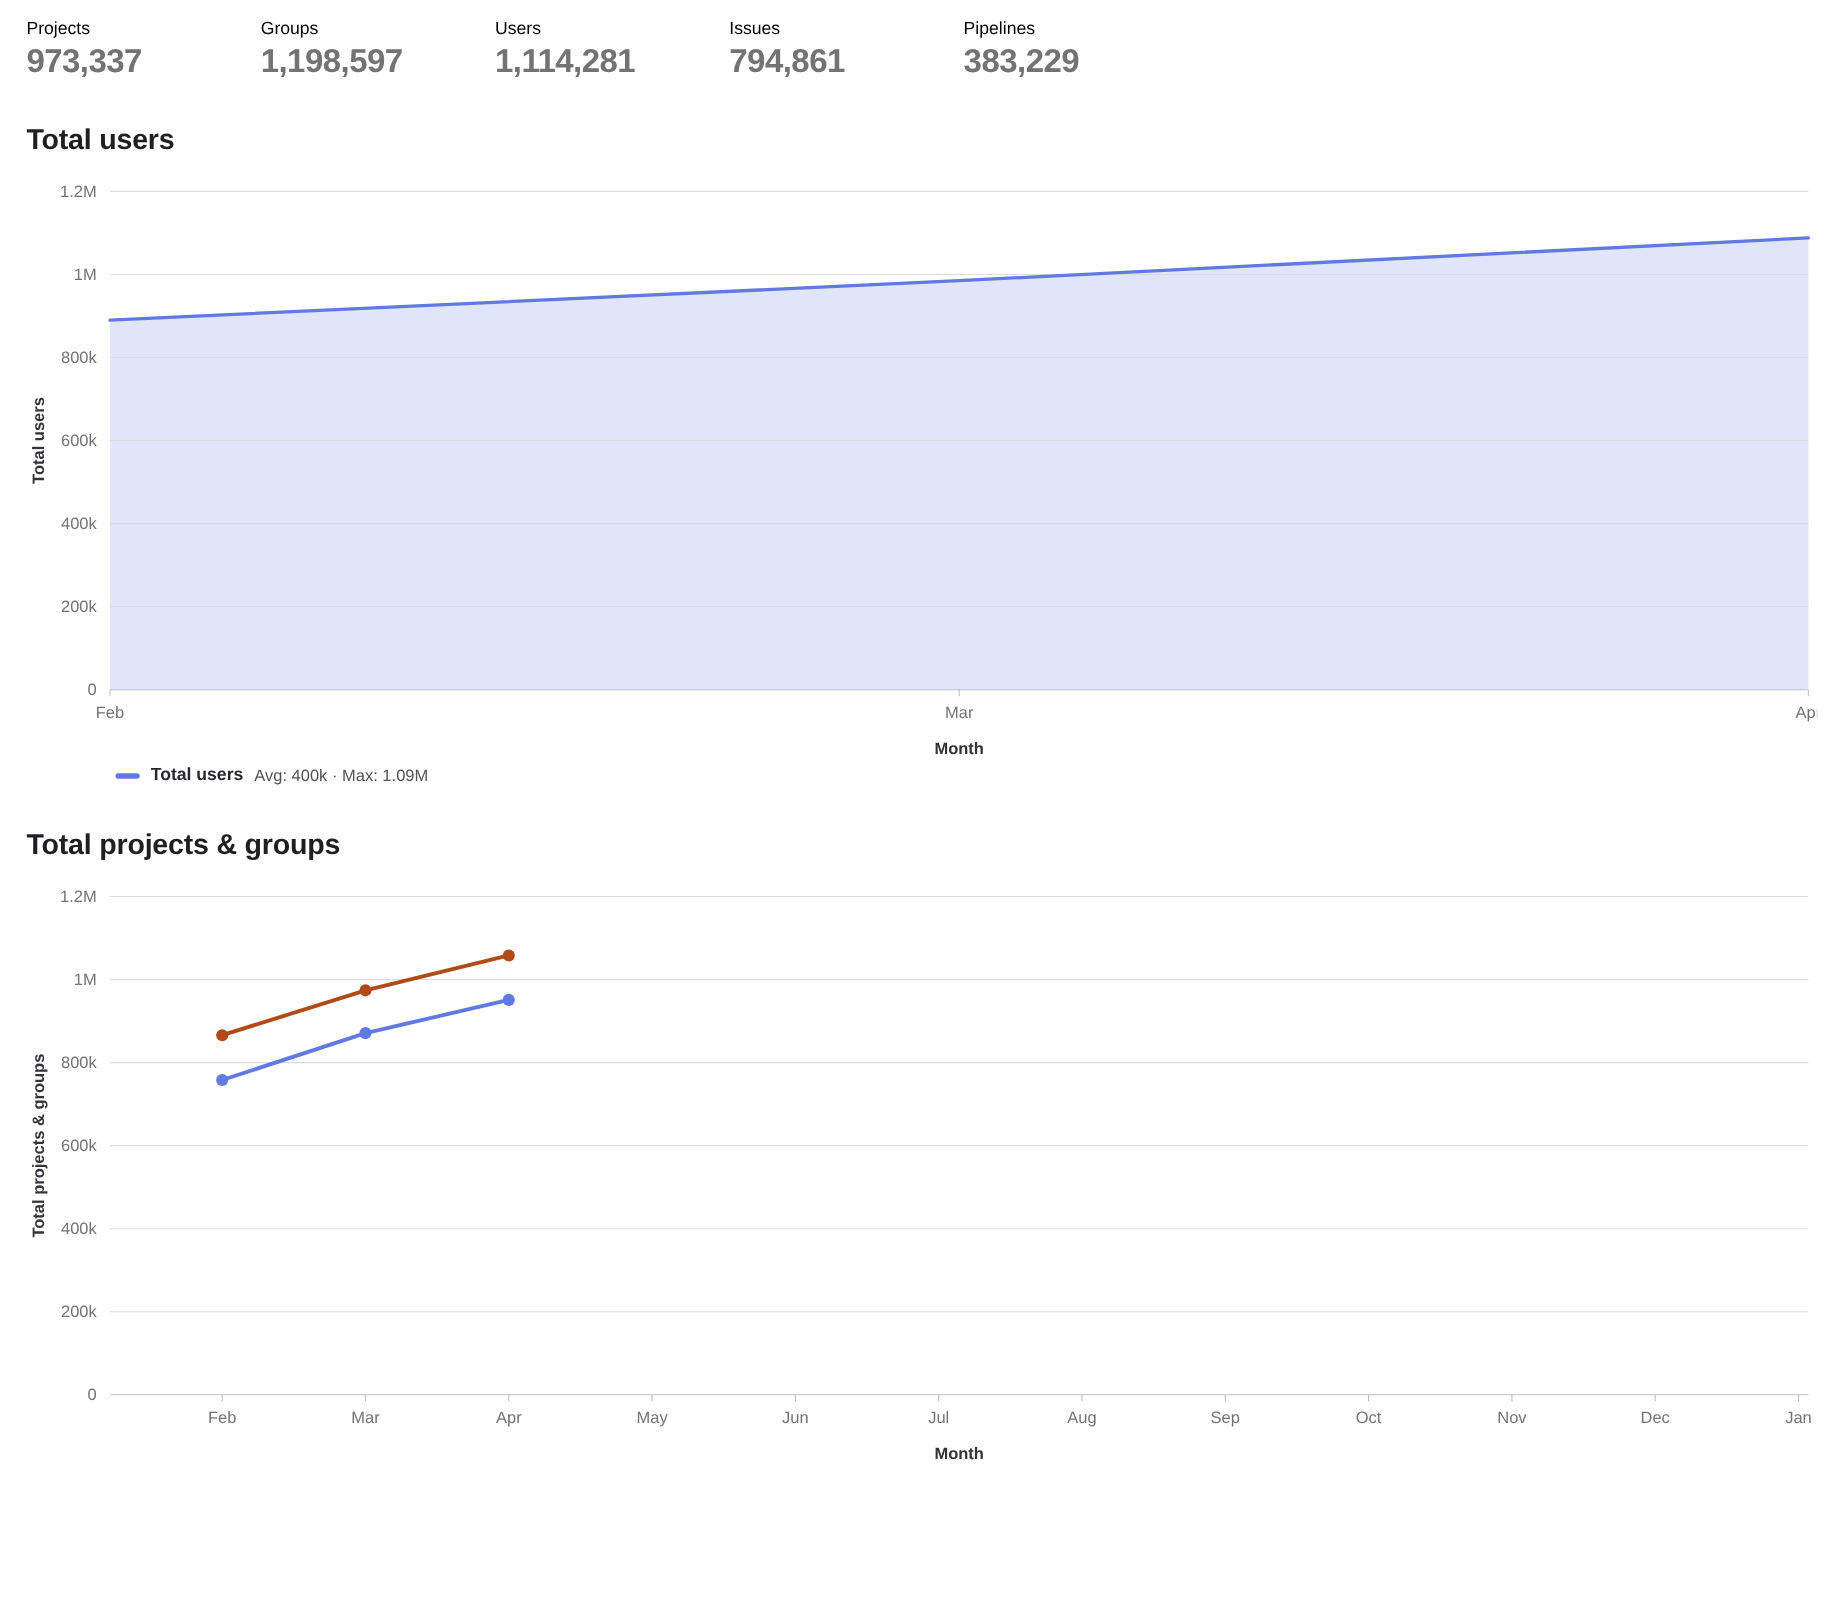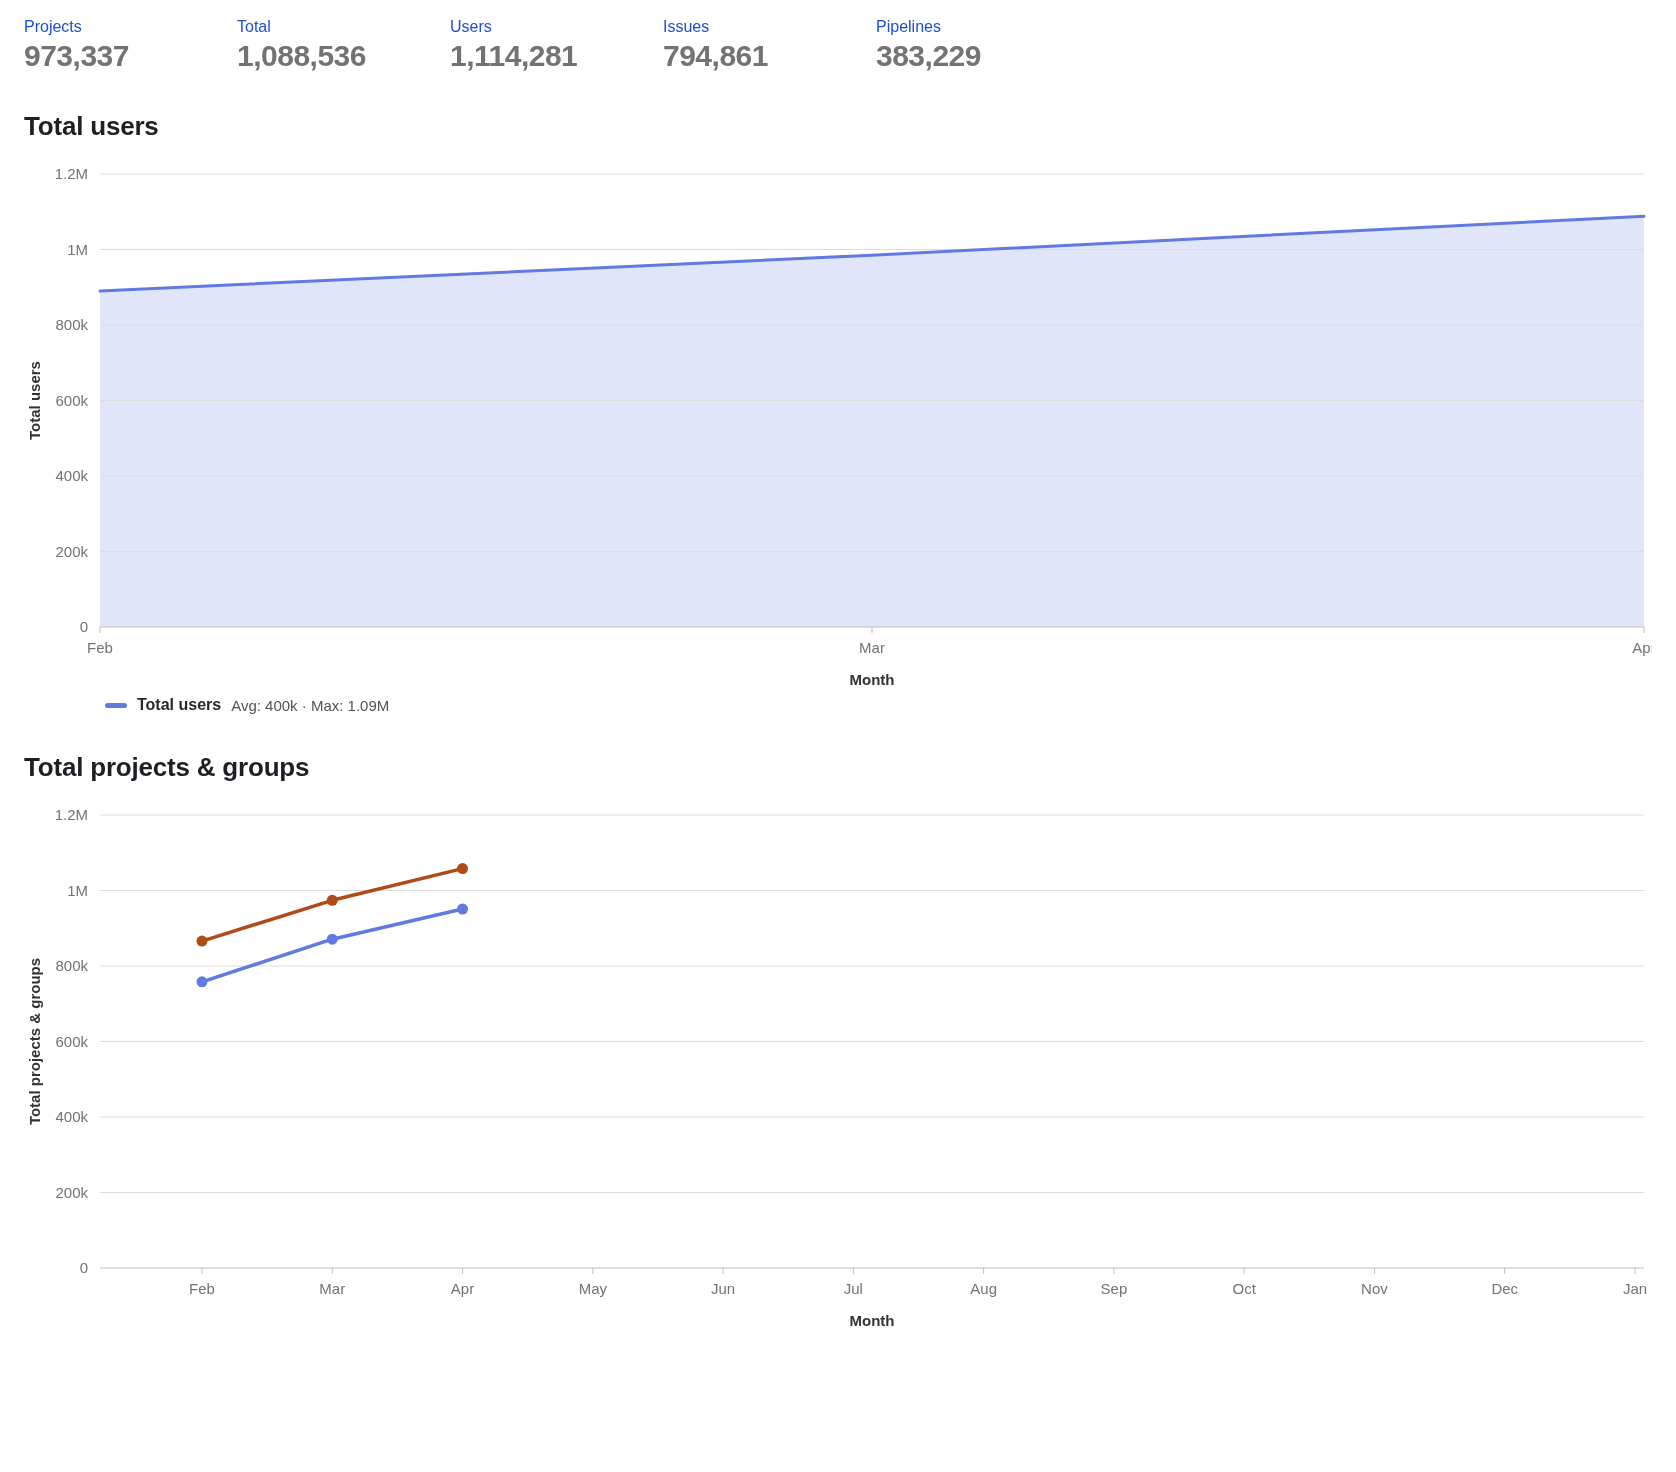--- a/index.html
+++ b/index.html
@@ -9,21 +9,21 @@
     font-family:"Liberation Sans","DejaVu Sans",sans-serif;
     color:#28272d;
     padding:18px 24px 0 24px;
   }
   h1 {
     font-size:31px; font-weight:700; color:#1f1e25;
     letter-spacing:-0.3px; margin:4px 0 30px 0;
   }
   .stats-row { display:flex; }
   .stat { width:213px; }
-  .stat-label { font-size:16px; color:#1d4ed8; margin-bottom:3px; }
+  .stat-label { font-size:16px; color:#000000; margin-bottom:3px; }
   .stat-value { font-size:30px; font-weight:700; color:#737373; letter-spacing:-0.5px; }
   h2 {
     font-size:26px; font-weight:700; color:#1f1e25;
     letter-spacing:-0.2px; margin:38px 0 8px 0;
   }
   .chart-svg { display:block; width:1628px; height:540px; }
   svg text.tick { font-size:15px; fill:#737278; }
   svg text.axisname { font-size:15px; font-weight:700; fill:#333238; }
   .legend { display:flex; gap:28px; margin:6px 0 0 81px; align-items:center; }
   .legend-item { display:flex; align-items:center; cursor:pointer; }
@@ -36,22 +36,22 @@
 
 <main>
 
 
   <div class="stats-row">
     <div class="stat">
       <div class="stat-label">Projects</div>
       <div class="stat-value">973,337</div>
     </div>
     <div class="stat">
-      <div class="stat-label">Total</div>
-      <div class="stat-value">1,088,536</div>
+      <div class="stat-label">Groups</div>
+      <div class="stat-value">1,198,597</div>
     </div>
     <div class="stat">
       <div class="stat-label">Users</div>
       <div class="stat-value">1,114,281</div>
     </div>
     <div class="stat">
       <div class="stat-label">Issues</div>
       <div class="stat-value">794,861</div>
     </div>
     <div class="stat">

